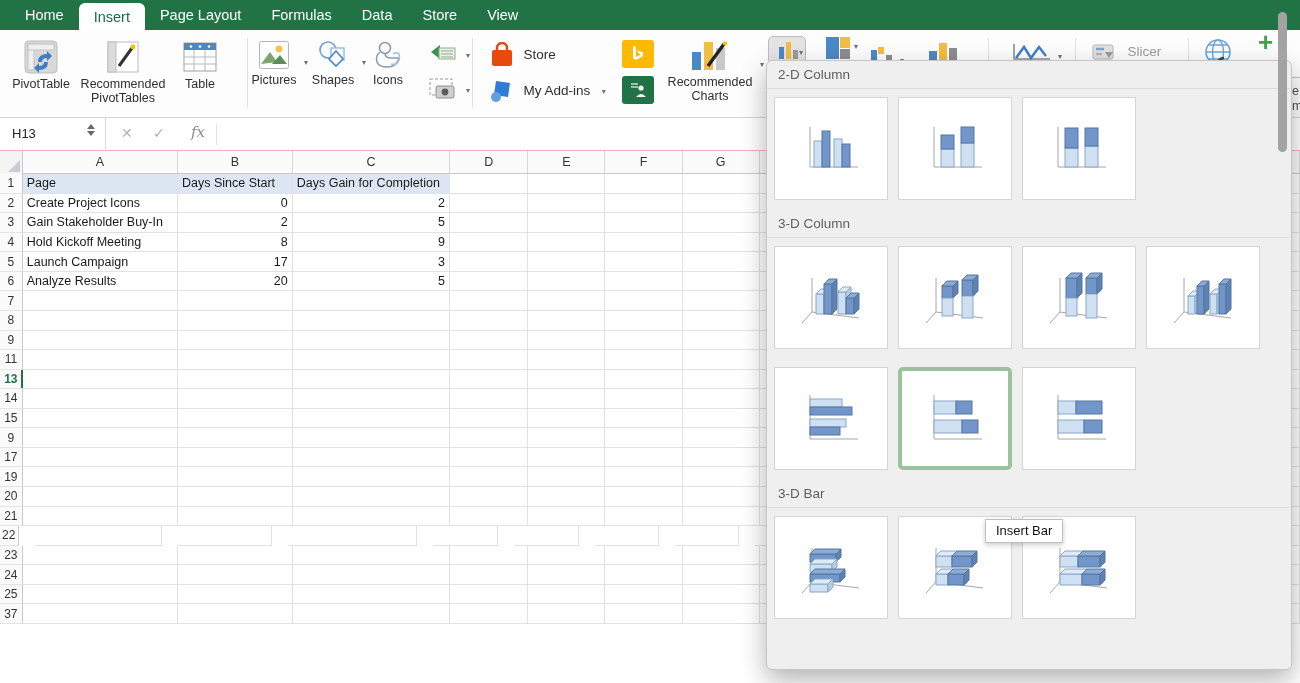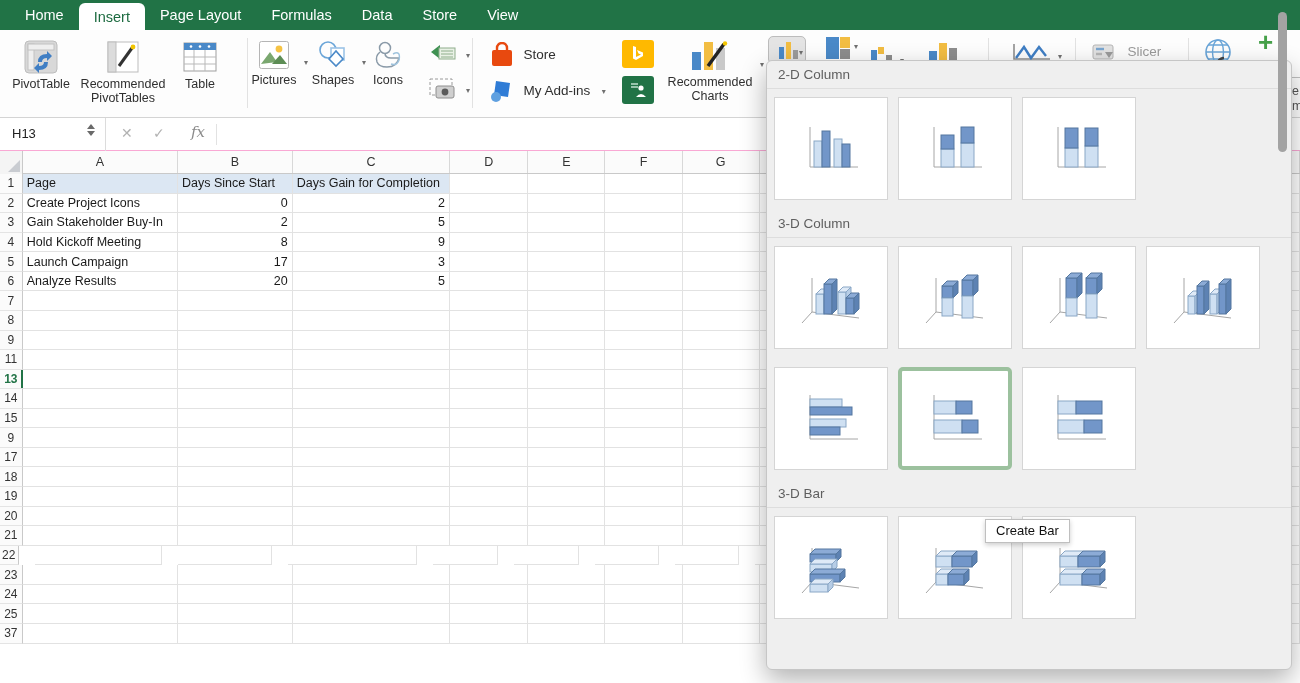--- a/index.html
+++ b/index.html
@@ -563,37 +563,20 @@
       <div class="cell" style="width: 78px;"></div>
       <div class="cell" style="width: 78px;"></div>
       <div class="cell" style="width: 78px;"></div>
       <div class="cell" style="width: 78px;"></div>
       <div class="cell" style="width: 78px;"></div>
       <div class="cell" style="width: 78px;"></div>
       <div class="cell" style="width: 78px;"></div>
       <div class="cell" style="width: 78px;"></div>
     </div>
     <div class="grow" style="height: 19.5769px;">
-      <div class="rh">18</div>
-      <div class="cell" style="width: 157px;"></div>
-      <div class="cell" style="width: 116px;"></div>
-      <div class="cell" style="width: 159px;"></div>
-      <div class="cell" style="width: 79px;"></div>
-      <div class="cell" style="width: 78px;"></div>
-      <div class="cell" style="width: 78px;"></div>
-      <div class="cell" style="width: 78px;"></div>
-      <div class="cell" style="width: 78px;"></div>
-      <div class="cell" style="width: 78px;"></div>
-      <div class="cell" style="width: 78px;"></div>
-      <div class="cell" style="width: 78px;"></div>
-      <div class="cell" style="width: 78px;"></div>
-      <div class="cell" style="width: 78px;"></div>
-      <div class="cell" style="width: 78px;"></div>
-    </div>
-    <div class="grow" style="height: 19.5769px;">
       <div class="rh">19</div>
       <div class="cell" style="width: 157px;"></div>
       <div class="cell" style="width: 116px;"></div>
       <div class="cell" style="width: 159px;"></div>
       <div class="cell" style="width: 79px;"></div>
       <div class="cell" style="width: 78px;"></div>
       <div class="cell" style="width: 78px;"></div>
       <div class="cell" style="width: 78px;"></div>
       <div class="cell" style="width: 78px;"></div>
       <div class="cell" style="width: 78px;"></div>
@@ -896,17 +879,17 @@
           <polygon points="16,38 21,33 43,33 38,38" fill="#dfeaf7" stroke="#8aa7c6"></polygon>
           <polygon points="38,38 43,33 43,44 38,49" fill="#b7cde6" stroke="#8aa7c6"></polygon>
           <rect x="38" y="38" width="18" height="11" fill="#7296c9" stroke="#54779f"></rect>
           <polygon points="38,38 43,33 61,33 56,38" fill="#8cabd6" stroke="#54779f"></polygon>
           <polygon points="56,38 61,33 61,44 56,49" fill="#5d82b3" stroke="#54779f"></polygon>
         </svg>
       </div>
     </div>
   </div>
 <div class="thumb" style="left:1278px;"></div>
-<div class="tooltip">Create Bar</div>
+<div class="tooltip">Insert Bar</div>
 <div class="fragment" id="fragment">
     <div>e</div>
     <div>m</div>
   </div>
 
 </body></html>

